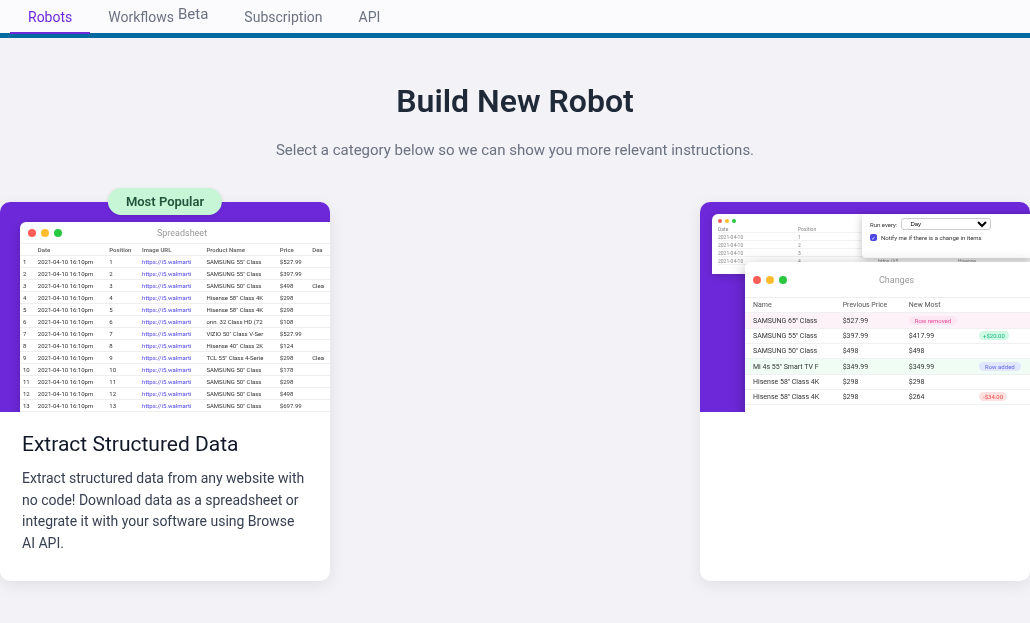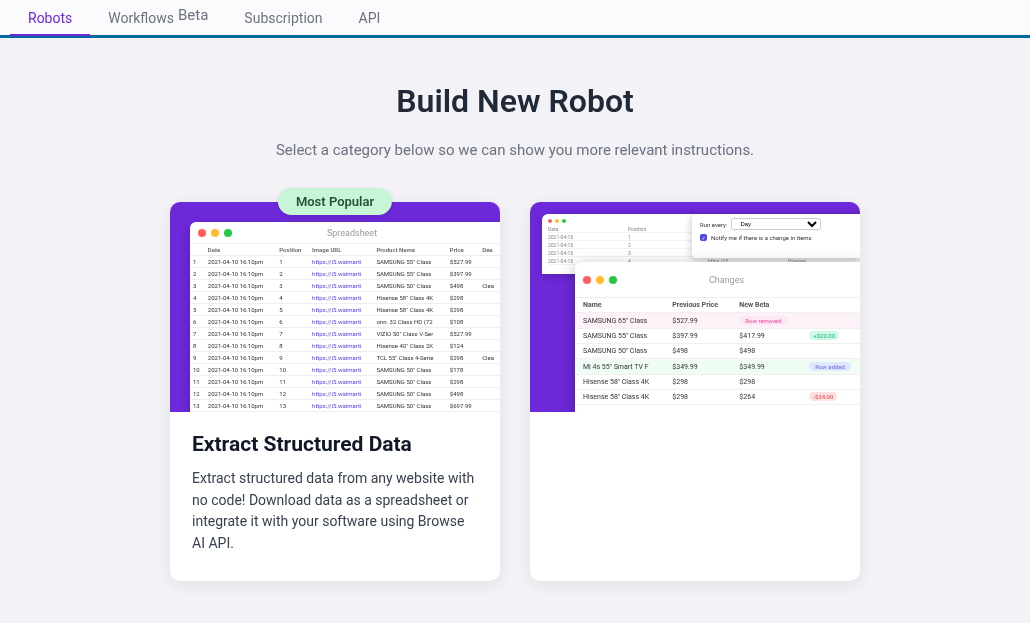--- a/index.html
+++ b/index.html
@@ -12,62 +12,62 @@
     --text-mid:#6b7280;
     --badge-bg:#c6f6d5;
     --badge-text:#22543d;
     --green:#10b981;
     --red:#ef4444;
     --pink:#ec4899;
   }
   *{box-sizing:border-box;}
   html,body{margin:0;padding:0;width:1030px;height:623px;font-family:-apple-system,BlinkMacSystemFont,"Segoe UI",Roboto,sans-serif;background:var(--page-bg);color:var(--text-dark);}
   body{overflow:hidden;}
-  nav{display:flex;align-items:center;height:38px;background:#fbfbfd;border-bottom:3px solid #0369a1;padding:0 10px;}
+  nav{display:flex;align-items:center;height:38px;background:#fbfbfd;border-bottom:5px solid #0369a1;padding:0 10px;}
   .nav-item{position:relative;padding:0 18px;height:100%;display:flex;align-items:center;font-size:14px;color:var(--nav-gray);cursor:pointer;}
   .nav-item.active{color:var(--purple);}
   .nav-item.active::after{content:"";position:absolute;left:0;right:0;bottom:-1px;height:2px;background:var(--purple);}
   .beta{font-size:15px;color:var(--nav-gray);margin-left:4px;position:relative;top:-3px;}
   .page{padding:40px 0 0 0;text-align:center;}
   h1{margin:4px 0 18px 0;font-size:32px;font-weight:600;color:#1f2937;}
   .sub{margin:0;font-size:15px;line-height:1.6;color:var(--text-mid);}
-  .cards{display:flex;justify-content:center;gap:30px;margin-top:40px;}
+  .cards{display:flex;justify-content:space-between;gap:30px;margin-top:40px;}
   .card{position:relative;width:330px;background:var(--card-bg);border-radius:10px;box-shadow:0 4px 16px rgba(0,0,0,0.08);overflow:visible;text-align:left;cursor:pointer;}
   .badge{position:absolute;top:-14px;left:50%;transform:translateX(-50%);background:var(--badge-bg);color:var(--badge-text);font-size:13px;font-weight:600;padding:6px 18px;border-radius:999px;z-index:2;box-shadow:0 1px 4px rgba(0,0,0,0.1);}
   .preview{height:210px;background:var(--purple);border-radius:10px 10px 0 0;padding:20px 0 0 20px;overflow:hidden;}
   .window{background:#fff;border-radius:6px 0 0 0;height:200px;box-shadow:0 4px 12px rgba(0,0,0,0.2);overflow:hidden;}
   .titlebar{display:flex;align-items:center;height:22px;padding:0 8px;gap:5px;border-bottom:1px solid #eee;}
   .dot{width:8px;height:8px;border-radius:50%;}
   .dot.red{background:#ff5f57;} .dot.yellow{background:#febc2e;} .dot.green{background:#28c840;}
   .win-title{flex:1;text-align:center;font-size:9px;color:#999;margin-right:25px;}
   table.mini{width:100%;border-collapse:collapse;font-size:6px;color:#333;}
   table.mini th,table.mini td{border-bottom:1px solid #eee;padding:2px 3px;text-align:left;white-space:nowrap;overflow:hidden;text-overflow:ellipsis;}
   table.mini th{font-weight:600;color:#666;}
   table.mini td.link{color:#4f46e5;}
   .card-body{padding:20px 22px 26px 22px;border-radius:0 0 10px 10px;}
   .card-body.dashed{border:2px dashed #ef4444;border-top:2px dashed #ef4444;margin:6px;border-radius:10px;padding:18px 20px 22px 20px;}
-  .card h2{margin:0 0 12px 0;font-size:21px;font-weight:700;color:var(--text-dark);}
+  .card h2{margin:0 0 12px 0;font-size:21px;font-weight:400;color:var(--text-dark);}
   .card p{margin:0;font-size:14px;line-height:1.55;color:#374151;}
   
   .preview2{height:210px;background:var(--purple);border-radius:10px 10px 0 0;padding:10px 0 0 10px;overflow:hidden;position:relative;}
   .bgwin{position:absolute;top:12px;left:12px;right:-4px;height:60px;background:#fff;border-radius:6px 0 0 0;box-shadow:0 2px 8px rgba(0,0,0,0.2);padding:4px 6px;font-size:5px;color:#888;display:flex;flex-direction:column;}
   .bgwin .tbrow{display:flex;align-items:center;gap:3px;margin-bottom:1px;}
   .bgwin .mdot{width:4px;height:4px;border-radius:50%;}
   .bgwin .bgtitle{flex:1;text-align:center;}
   .bgtable-row{display:flex;gap:10px;border-bottom:1px solid #f2f2f2;padding:0.5px 0;}
   .bgtable-row span{flex:1;overflow:hidden;}
   .runpanel{position:absolute;top:12px;right:-2px;width:170px;height:44px;background:#fff;border-radius:4px 0 0 4px;box-shadow:0 2px 8px rgba(0,0,0,0.25);padding:4px 8px;font-size:6px;color:#333;z-index:2;}
   .runrow{display:flex;align-items:center;gap:4px;margin-bottom:4px;}
   .runrow select{font-size:6px;border:1px solid #ccc;border-radius:3px;padding:0 4px;height:12px;width:90px;background:#fff;}
   .chk{width:7px;height:7px;background:#4f46e5;border-radius:2px;display:inline-flex;align-items:center;justify-content:center;color:#fff;font-size:5px;}
   .changes-win{position:absolute;top:60px;left:45px;right:-4px;bottom:-4px;background:#fff;border-radius:6px 0 0 0;box-shadow:0 4px 16px rgba(0,0,0,0.3);z-index:3;}
   .changes-win .titlebar{height:36px;}
   .ctable{width:100%;border-collapse:collapse;font-size:7px;color:#333;}
   .ctable th,.ctable td{padding:3px 8px;text-align:left;border-bottom:1px solid #f0f0f0;}
-  .ctable th{font-weight:700;color:#555;}
+  .ctable th{font-weight:400;color:#555;}
   .pill{font-size:6px;padding:1px 6px;border-radius:8px;display:inline-block;}
   .pill.removed{background:#fce7f3;color:var(--pink);}
   .pill.added{background:#e0e7ff;color:#6366f1;}
   .delta{font-size:6px;padding:1px 4px;border-radius:6px;}
   .delta.up{background:#d1fae5;color:var(--green);}
   .delta.down{background:#fee2e2;color:var(--red);}
   tr.removed-row td{background:#fdf2f8;}
   tr.added-row td{background:#f0fdf4;}
 </style>
 </head>
@@ -300,21 +300,21 @@
             <span class="dot red"></span>
             <span class="dot yellow"></span>
             <span class="dot green"></span>
             <span class="win-title">Changes</span>
           </div>
           <table class="ctable">
             <thead>
                 <tr id="mon-head">
                   <th>Name</th>
                   <th>Previous Price</th>
-                  <th>New Beta</th>
+                  <th>New Most</th>
                   <th></th>
                 </tr>
               </thead>
             <tbody id="mon-body">
                 <tr class="removed-row">
                   <td>SAMSUNG 65" Class</td>
                   <td>$527.99</td>
                   <td><span class="pill removed">Row removed</span></td>
                   <td></td>
                 </tr>

